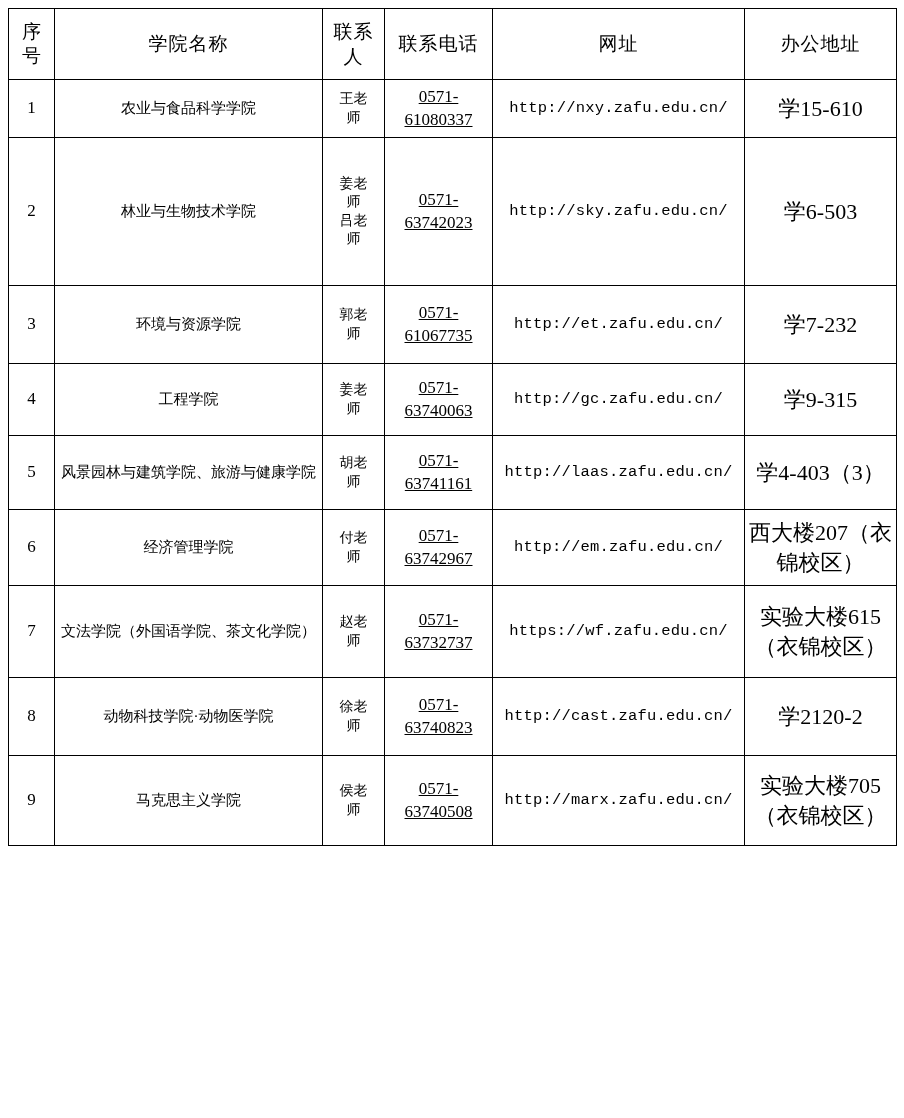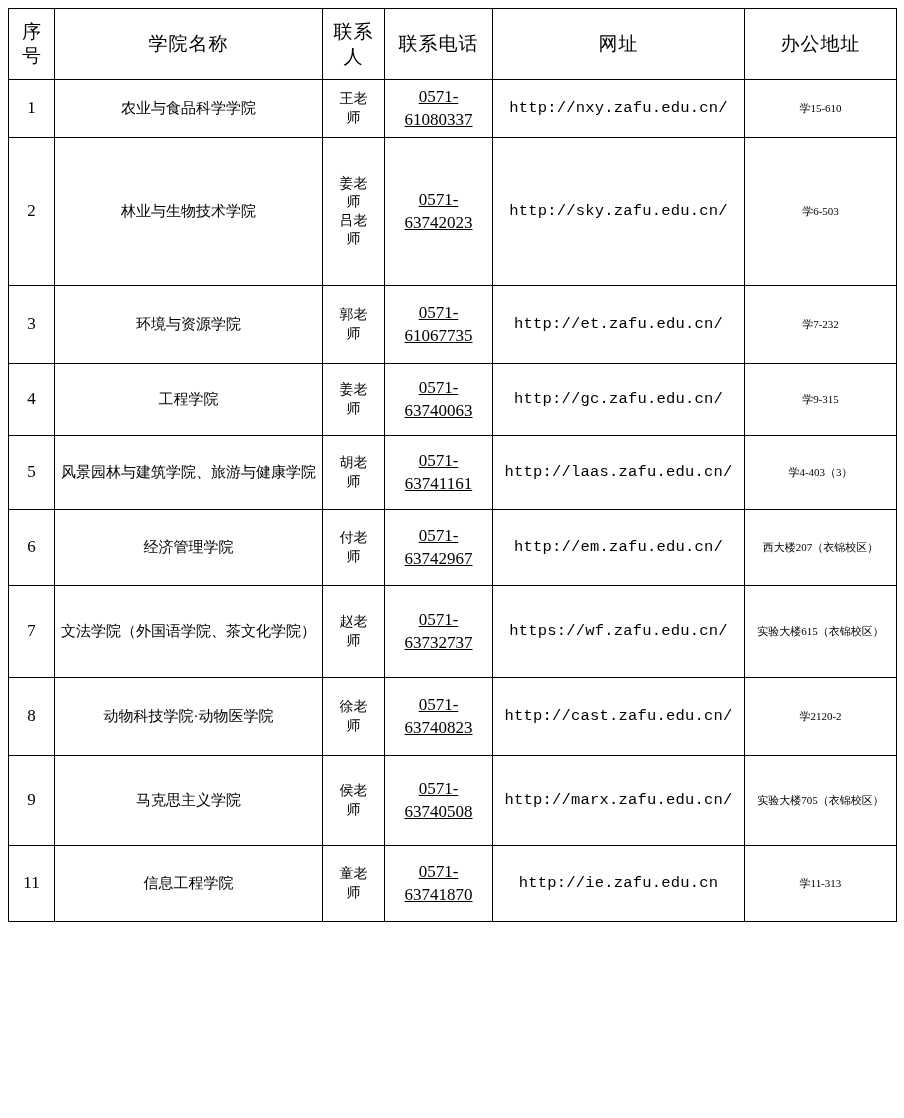--- a/index.html
+++ b/index.html
@@ -75,21 +75,21 @@
     font-size: 17px;
     line-height: 1.3;
     text-decoration: underline;
   }
   td.web {
     font-family: Liberation Mono, monospace;
     font-size: 15.5px;
     letter-spacing: 0.2px;
   }
   td.addr {
-    font-size: 11px;
+    font-size: 22px;
     line-height: 1.35;
     padding-left: 6px;
     padding-right: 6px;
   }
   .nowrapper { white-space: pre-line; }
 </style>
 </head>
 <body>
 
 <div class="page">
@@ -200,25 +200,15 @@
       <tr style="height:90px;">
         <td class="seq">9</td>
         <td class="name">马克思主义学院</td>
         <td class="person nowrapper">侯老
 师</td>
         <td class="phone nowrapper">0571-
 63740508</td>
         <td class="web">http://marx.zafu.edu.cn/</td>
         <td class="addr">实验大楼705（衣锦校区）</td>
       </tr>
-      <tr style="height:76px;">
-        <td class="seq">11</td>
-        <td class="name">信息工程学院</td>
-        <td class="person nowrapper">童老
-师</td>
-        <td class="phone nowrapper">0571-
-63741870</td>
-        <td class="web">http://ie.zafu.edu.cn</td>
-        <td class="addr">学11-313</td>
-      </tr>
     </tbody>
   </table>
 </div>
 
 </body></html>

